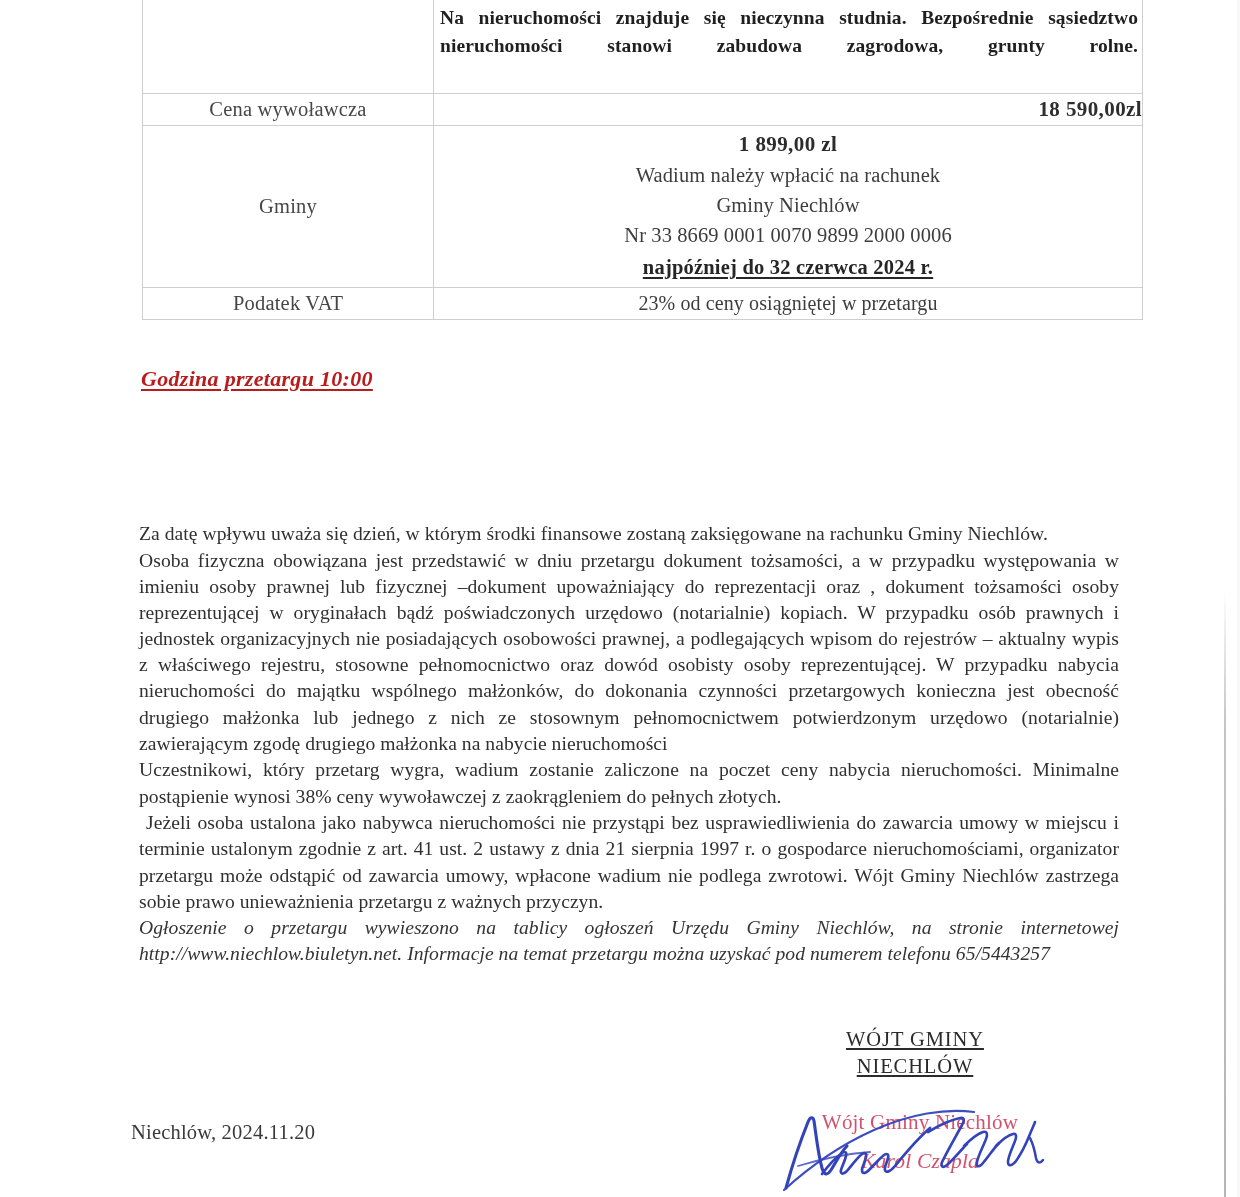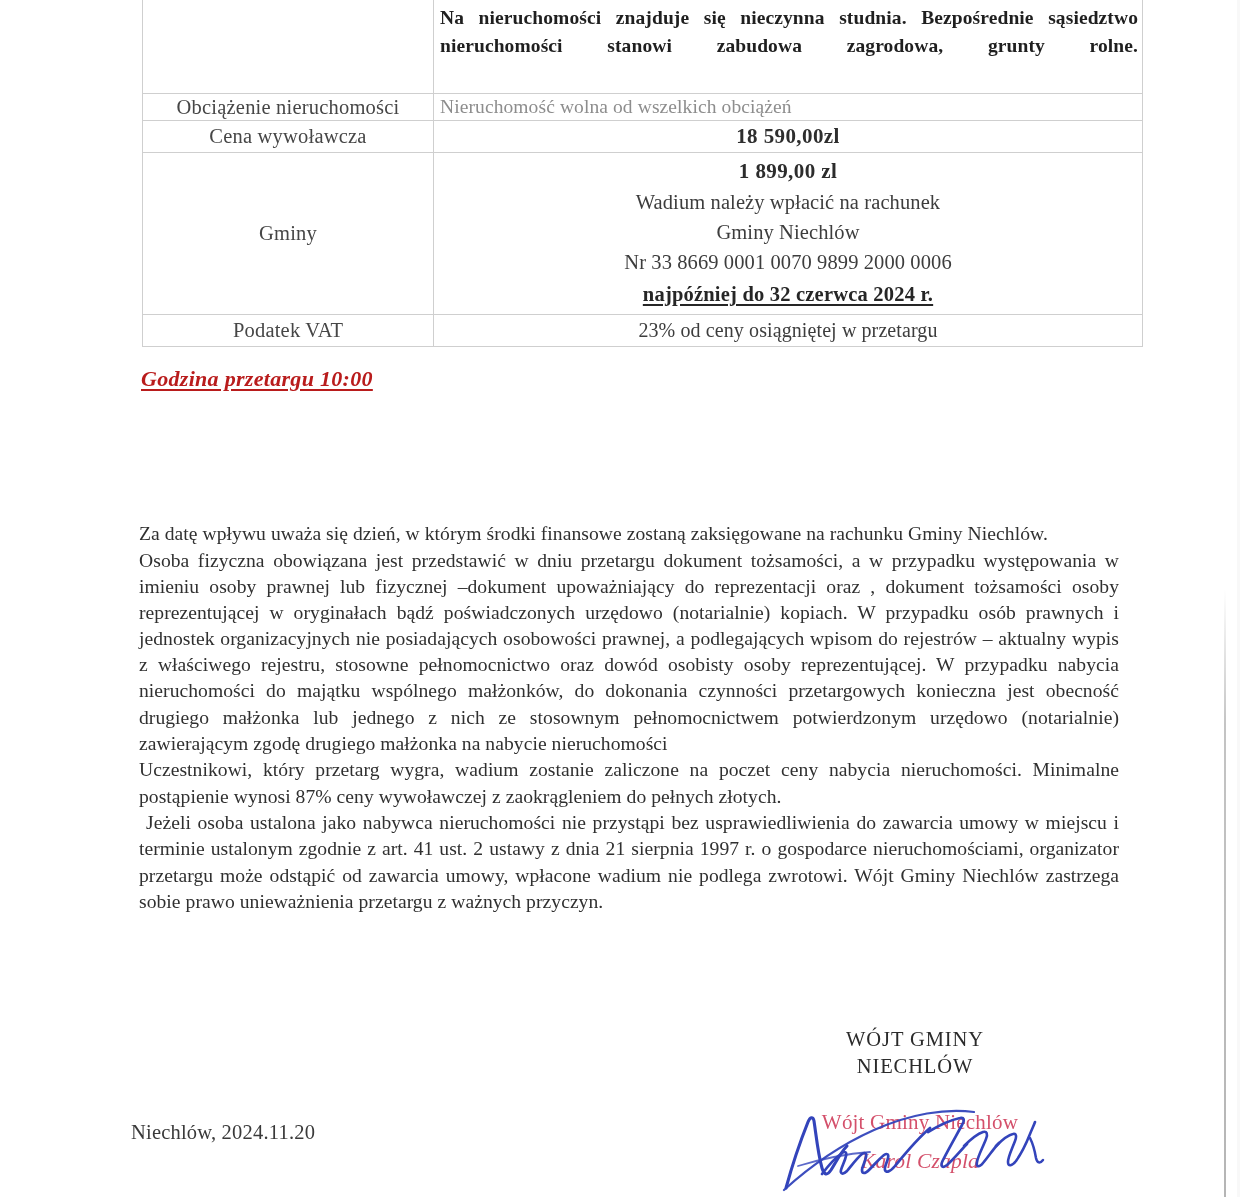--- a/index.html
+++ b/index.html
@@ -85,21 +85,21 @@
     font-size: 19.5px;
     color: #8d8d8d;
     text-align: left;
     padding: 2px 4px 2px 6px;
     letter-spacing: .1px;
   }
 
   .val-bold-center {
     font-size: 21px;
     font-weight: bold;
-    text-align: center;
+    text-align: right;
     color: #2e2e2e;
     padding: 3px 0;
     letter-spacing: .4px;
   }
 
   .wadium-block {
     text-align: center;
     padding: 6px 0 8px;
   }
   .wadium-block .amount {
@@ -176,20 +176,21 @@
   .signature-title {
     position: absolute;
     left: 790px;
     top: 1026px;
     width: 250px;
     text-align: center;
     font-size: 20.5px;
     line-height: 1.3;
     color: #2b2b2b;
     letter-spacing: .9px;
+    text-decoration: underline;
   }
 
   .stamp {
     position: absolute;
     left: 800px;
     top: 1103px;
     width: 240px;
     text-align: center;
     color: #d4506b;
     font-size: 21px;
@@ -226,26 +227,20 @@
 <div class="scan-edge-top"></div>
 <div class="scan-edge"></div>
 
 <div class="tbl-wrap">
   <table class="info">
     <tbody>
       <tr>
         <td class="label-col"></td>
         <td class="value-col">
           <div class="row-desc-text">Na nieruchomości znajduje się nieczynna studnia. Bezpośrednie sąsiedztwo nieruchomości stanowi zabudowa zagrodowa, grunty rolne.</div>
-        </td>
-      </tr>
-      <tr>
-        <td class="label-col">Obciążenie nieruchomości</td>
-        <td class="value-col">
-          <div class="val-plain-left">Nieruchomość wolna od wszelkich obciążeń</div>
         </td>
       </tr>
       <tr>
         <td class="label-col">Cena wywoławcza</td>
         <td class="value-col">
           <div class="val-bold-center">18 590,00zl</div>
         </td>
       </tr>
       <tr>
         <td class="label-col">Gminy</td>
@@ -267,22 +262,23 @@
       </tr>
     </tbody>
   </table>
 </div>
 
 <div class="godzina">Godzina przetargu 10:00</div>
 
 <div class="body-text">
   <p>Za datę wpływu uważa się dzień, w którym środki finansowe zostaną zaksięgowane na rachunku Gminy Niechlów.</p>
   <p>Osoba fizyczna obowiązana jest przedstawić w dniu przetargu dokument tożsamości, a w przypadku występowania w imieniu osoby prawnej lub fizycznej –dokument upoważniający do reprezentacji oraz , dokument tożsamości osoby reprezentującej w oryginałach bądź poświadczonych urzędowo (notarialnie) kopiach. W przypadku osób prawnych i jednostek organizacyjnych nie posiadających osobowości prawnej, a podlegających wpisom do rejestrów – aktualny wypis z właściwego rejestru, stosowne pełnomocnictwo oraz dowód osobisty osoby reprezentującej. W przypadku nabycia nieruchomości do majątku wspólnego małżonków, do dokonania czynności przetargowych konieczna jest obecność drugiego małżonka lub jednego z nich ze stosownym pełnomocnictwem potwierdzonym urzędowo (notarialnie) zawierającym zgodę drugiego małżonka na nabycie nieruchomości</p>
-  <p>Uczestnikowi, który przetarg wygra, wadium zostanie zaliczone na poczet ceny nabycia nieruchomości. Minimalne postąpienie wynosi 87% ceny wywoławczej z zaokrągleniem do pełnych złotych.</p>
+  <p>Uczestnikowi, który przetarg wygra, wadium zostanie zaliczone na poczet ceny nabycia nieruchomości. Minimalne postąpienie wynosi 38% ceny wywoławczej z zaokrągleniem do pełnych złotych.</p>
   <p class="indent">Jeżeli osoba ustalona jako nabywca nieruchomości nie przystąpi bez usprawiedliwienia do zawarcia umowy w miejscu i terminie ustalonym zgodnie z art. 41 ust. 2 ustawy z dnia 21 sierpnia 1997 r. o gospodarce nieruchomościami, organizator przetargu może odstąpić od zawarcia umowy, wpłacone wadium nie podlega zwrotowi. Wójt Gminy Niechlów zastrzega sobie prawo unieważnienia przetargu z ważnych przyczyn.</p>
+  <p class="ital">Ogłoszenie o przetargu wywieszono na tablicy ogłoszeń Urzędu Gminy Niechlów, na stronie internetowej http://www.niechlow.biuletyn.net. Informacje na temat przetargu można uzyskać pod numerem telefonu 65/5443257</p>
 </div>
 
 <div class="signature-title">
   <div>WÓJT GMINY</div>
   <div>NIECHLÓW</div>
 </div>
 
 <div class="stamp">
   <div class="stamp-line-1">Wójt Gminy Niechlów</div>
   <div class="stamp-line-2">Karol Czapla</div>

